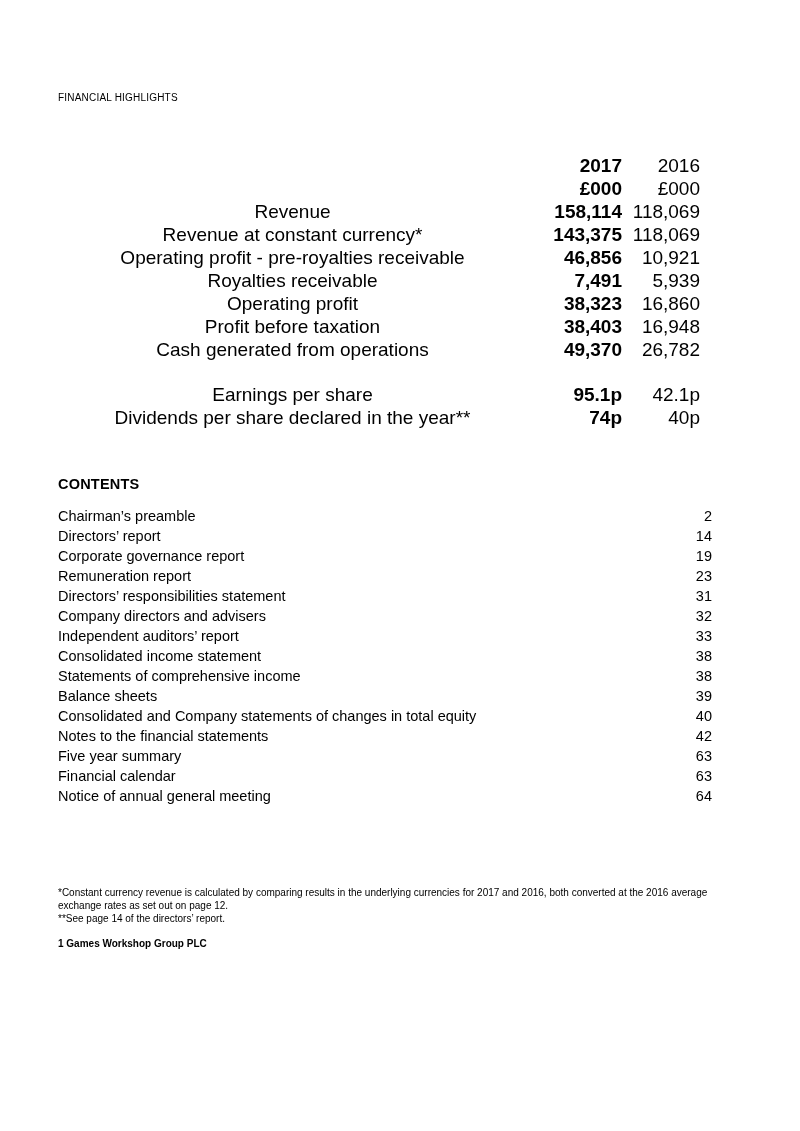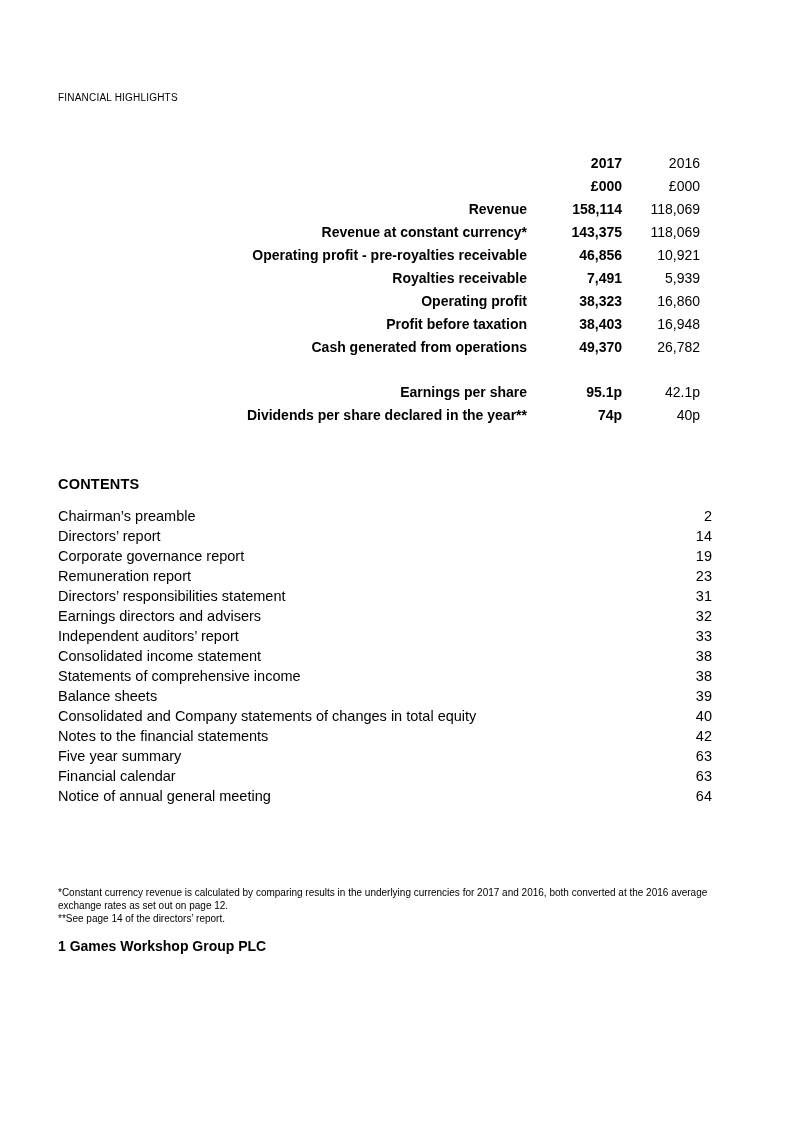--- a/index.html
+++ b/index.html
@@ -16,44 +16,44 @@
     font-size:10px; font-weight:normal; letter-spacing:0.2px;
   }
 
   
   .fin-table { margin-top:52px; margin-right:12px; }
   .fin-row {
     display:grid;
     grid-template-columns:1fr 95px 78px;
     align-items:baseline;
     height:23px;
-    font-size:14px;
+    font-size:19px;
   }
-  .fin-row .lbl { text-align:right;font-weight:bold; }
+  .fin-row .lbl { text-align:center; }
   .fin-row .cur { text-align:right; font-weight:bold; }
   .fin-row .pri { text-align:right; }
   .fin-spacer { height:22px; }
 
   
   .contents-title {
     margin-top:46px;
     font-size:14.5px; font-weight:bold; letter-spacing:0.2px;
   }
   .contents-list { list-style:none; margin-top:16px; }
   .contents-item {
     display:flex; justify-content:space-between; align-items:baseline;
     height:20px; font-size:14.5px;
   }
   .ci-label { text-align:left; }
   .ci-page { text-align:right; }
 
   
   .footnotes { margin-top:78px; max-width:652px; }
   .footnotes p { font-size:10px; line-height:13px; }
-  .footer { margin-top:13px; font-size:14px; font-weight:bold; }
+  .footer { margin-top:13px; font-size:10px; font-weight:bold; }
 </style>
 </head>
 <body>
 
 <div class="content">
 
   <h1 class="title">FINANCIAL HIGHLIGHTS</h1>
 
   <section class="fin-table">
 
@@ -136,21 +136,21 @@
     </li>
     <li class="contents-item">
       <span class="ci-label">Remuneration report</span>
       <span class="ci-page">23</span>
     </li>
     <li class="contents-item">
       <span class="ci-label">Directors’ responsibilities statement</span>
       <span class="ci-page">31</span>
     </li>
     <li class="contents-item">
-      <span class="ci-label">Earnings directors and advisers</span>
+      <span class="ci-label">Company directors and advisers</span>
       <span class="ci-page">32</span>
     </li>
     <li class="contents-item">
       <span class="ci-label">Independent auditors’ report</span>
       <span class="ci-page">33</span>
     </li>
     <li class="contents-item">
       <span class="ci-label">Consolidated income statement</span>
       <span class="ci-page">38</span>
     </li>

